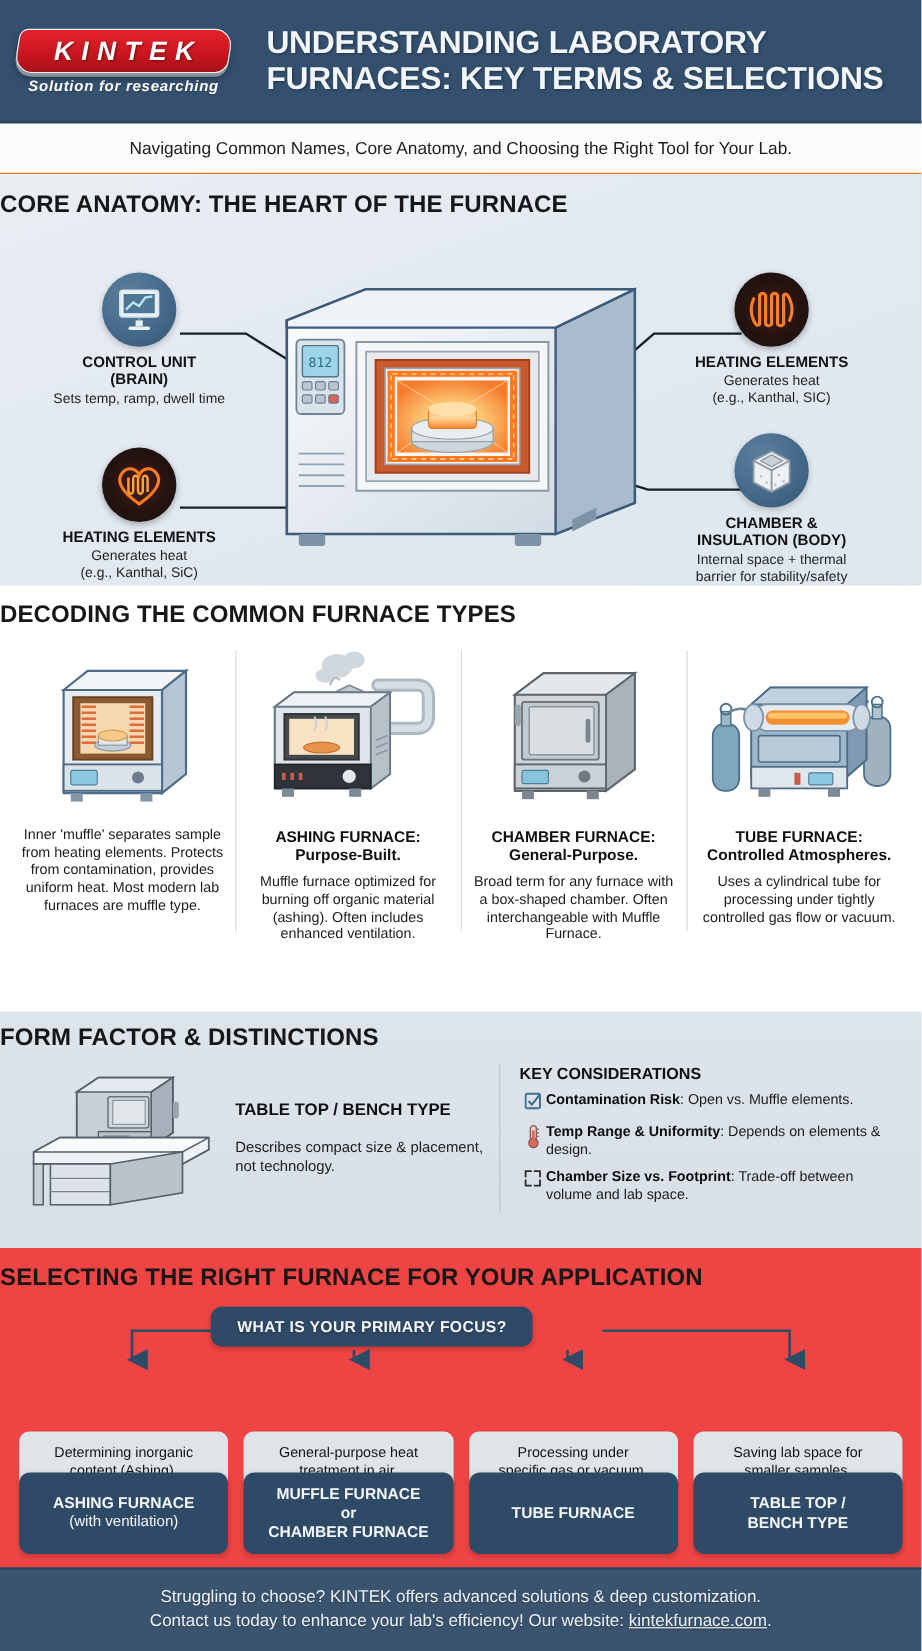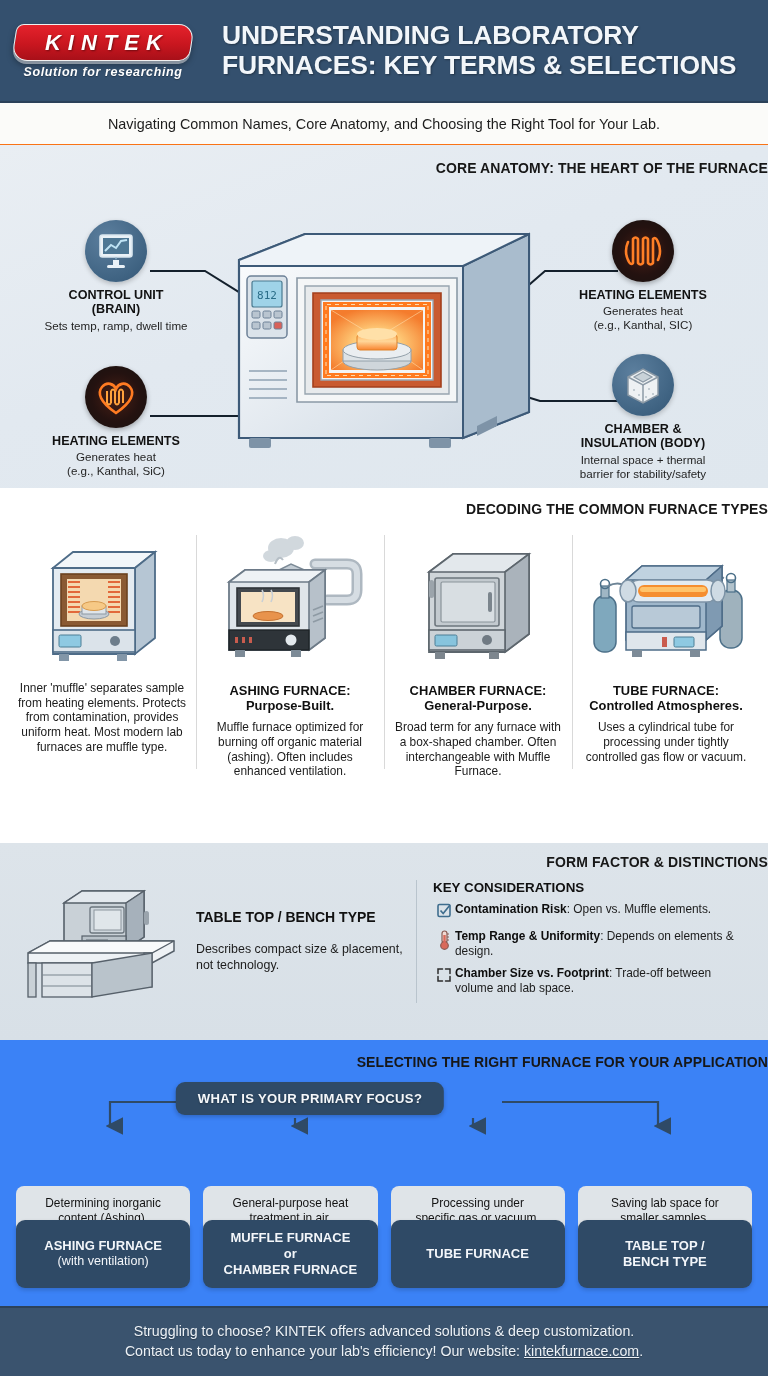--- a/index.html
+++ b/index.html
@@ -51,21 +51,21 @@
   
   .subtitle-band {
     height: 42px; flex: 0 0 42px; background: #fbfbf9;
     display: flex; align-items: center; justify-content: center;
     border-bottom: 1px solid #f97316;
   }
   .subtitle-band p { font-size: 14.4px; color: #1d1d1d; }
 
   
   .sec-title {
-    text-align: right; font-weight: bold; font-size: 14px;
+    text-align: left; font-weight: bold; font-size: 20px;
     color: #171717; letter-spacing: .1px;
   }
 
   
   .anatomy {
     flex: 0 0 343px; position: relative;
     background: linear-gradient(160deg,#e9eef3 0%, #e2e9f0 45%, #dfe7ee 100%);
     padding-top: 15px;
   }
   .anatomy-stage { position: relative; width: 768px; height: 300px; }
@@ -114,21 +114,21 @@
   .ff-title { font-weight: bold; font-size: 14px; color: #111; }
   .ff-sub { font-size: 12.4px; line-height: 1.25; margin-top: 17px; color: #1c1c1c; }
   .ff-right { flex: 1; border-left: 1px solid #b9c4cd; padding-left: 16px; }
   .kc-title { font-weight: bold; font-size: 13.4px; color: #111; margin-bottom: 7px; }
   .kc-item { display: flex; margin-bottom: 7px; }
   .kc-ico { flex: 0 0 22px; height: 20px; display: flex; align-items: flex-start; justify-content: center; padding-top: 1px; }
   .kc-txt { font-size: 11.9px; line-height: 1.25; color: #1c1c1c; }
   .kc-txt b { color: #0d0d0d; }
 
   
-  .decision { flex: 1 1 auto; background: #3b82f6; padding-top: 14px; position: relative; }
+  .decision { flex: 1 1 auto; background: #ef4444; padding-top: 14px; position: relative; }
   .dec-flow { position: relative; width: 620px; height: 200px; margin-top: 8px; }
   svg.flow-lines { position: absolute; left: 0; top: 0; width: 768px; height: 200px; }
   .focus-pill {
     position: absolute; left: 50%; transform: translateX(-50%); top: 4px;
     background: #2f4a66; color: #f4f7fa; font-weight: bold; font-size: 13.1px;
     padding: 9px 22px; border-radius: 9px; letter-spacing: .3px; white-space: nowrap;
     box-shadow: 0 2px 4px rgba(0,0,0,.2);
     text-shadow: 0 1px 2px rgba(0,0,0,.3);
   }
   .opt-row, .ans-row { position: absolute; left: 0; width: 768px; display: flex; padding: 0 16px; gap: 13px; }

